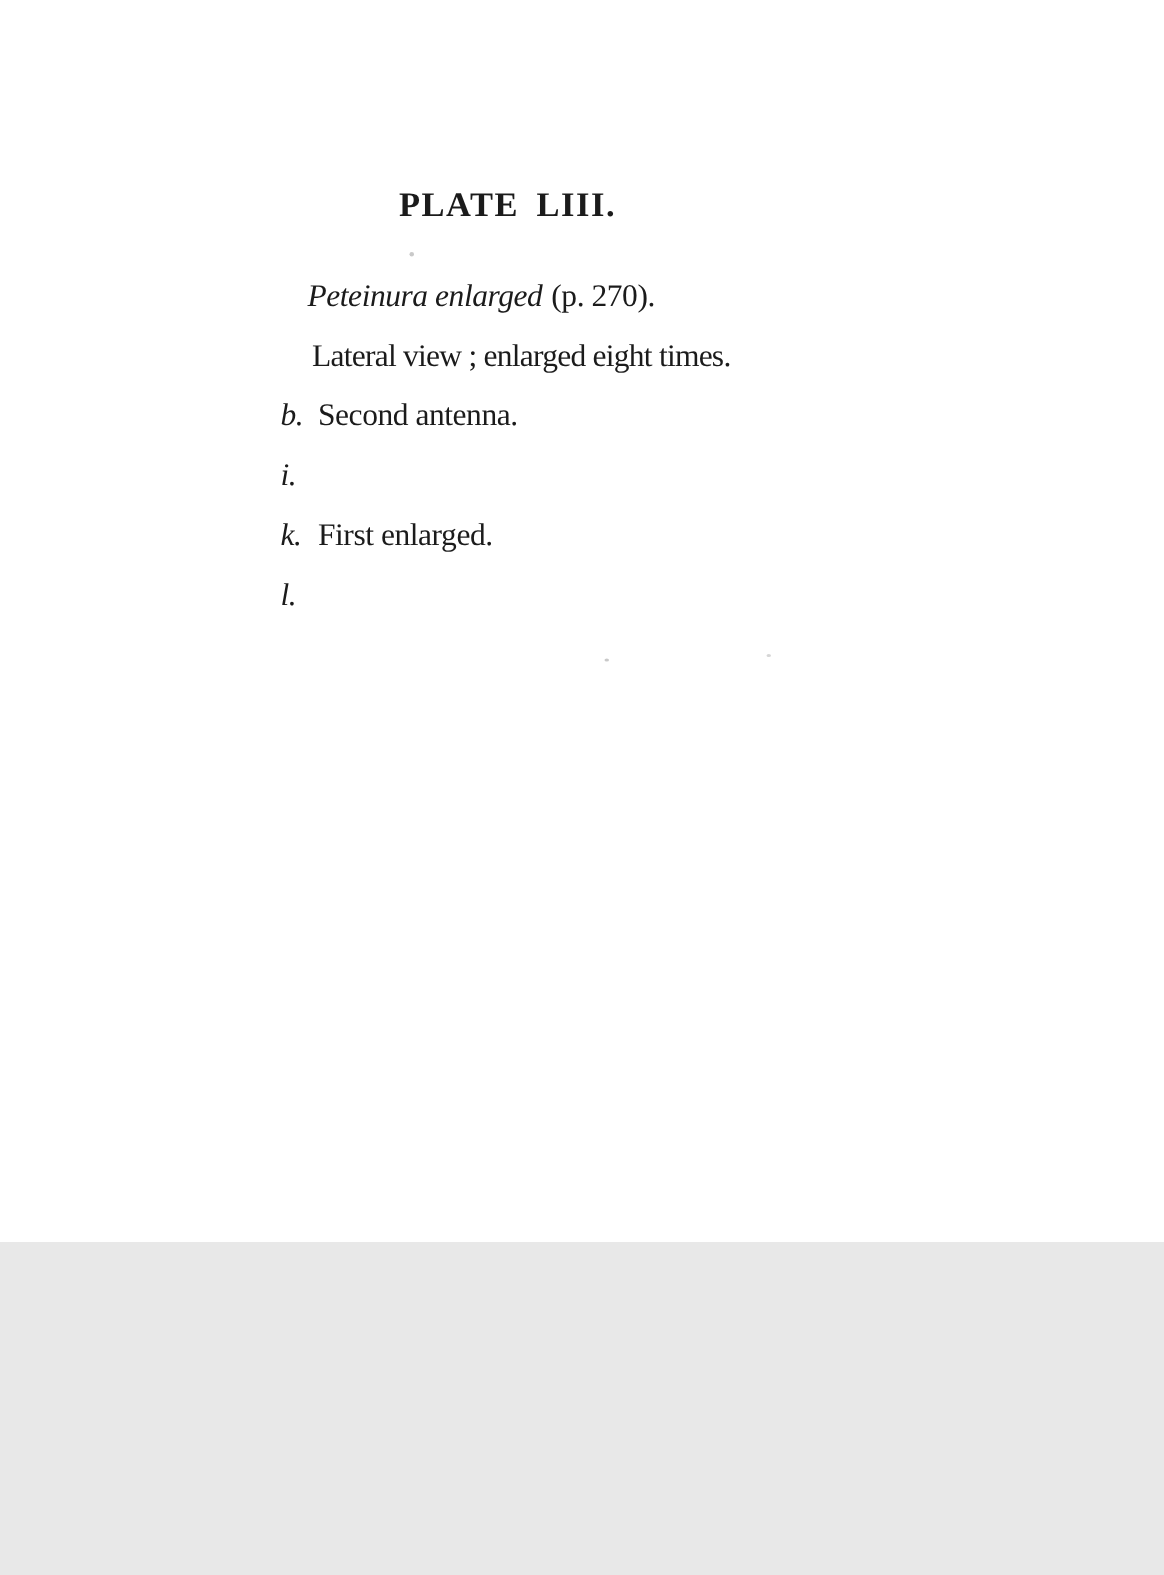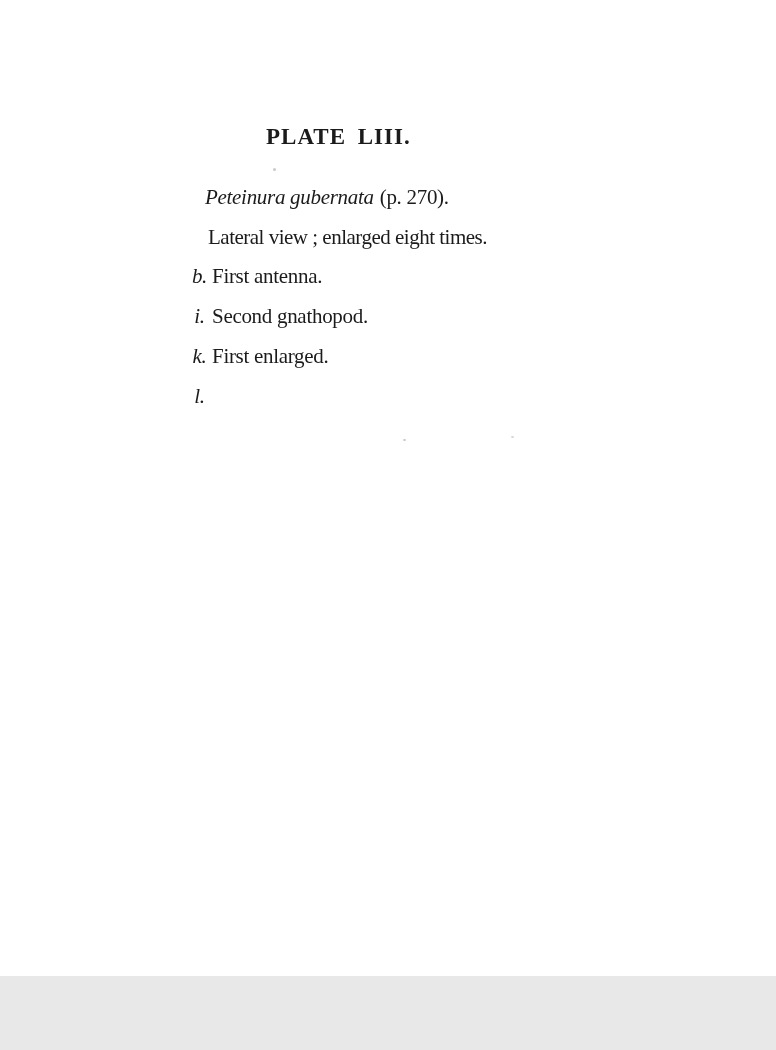--- a/index.html
+++ b/index.html
@@ -1,25 +1,24 @@
 <!DOCTYPE html>
 <html><head>
 <meta charset="utf-8">
 <style>
   * { margin: 0; padding: 0; box-sizing: border-box; }
   html, body { background: #e8e8e8; }
   .page {
     position: relative;
     width: 776px;
-    height: 976px;
+    height: 828px;
     background: #ffffff;
     overflow: hidden;
     font-family: "Liberation Serif", serif;
     color: #1b1b1b;
-    text-align: center;
   }
   .plate-title {
     position: absolute;
     top: 124px;
     left: 266px;
     font-size: 23px;
     font-weight: bold;
     letter-spacing: 1px;
     word-spacing: 5px;
     white-space: nowrap;
@@ -72,33 +71,32 @@
   .speck-3 { top: 436px; left: 511px; width: 3px; height: 2px; background: #d6d6d6; }
 </style>
 </head>
 <body>
 
 <div class="page">
 
   <div class="plate-title">PLATE LIII.</div>
 
   <div class="species-line">
-    <span class="species-name">Peteinura gubernata</span><span class="page-ref">(p. 270).</span>
+    <span class="species-name">Peteinura enlarged</span><span class="page-ref">(p. 270).</span>
   </div>
 
   <div class="view-line">Lateral view ; enlarged eight times.</div>
 
   <ul class="figure-list">
     <li class="figure-row">
       <span class="fig-label">b.</span>
-      <span class="fig-desc">First antenna.</span>
+      <span class="fig-desc">Second antenna.</span>
     </li>
     <li class="figure-row">
       <span class="fig-label">i.</span>
-      <span class="fig-desc">Second gnathopod.</span>
     </li>
     <li class="figure-row">
       <span class="fig-label">k.</span>
       <span class="fig-desc">First enlarged.</span>
     </li>
     <li class="figure-row">
       <span class="fig-label">l.</span>
     </li>
   </ul>
 

